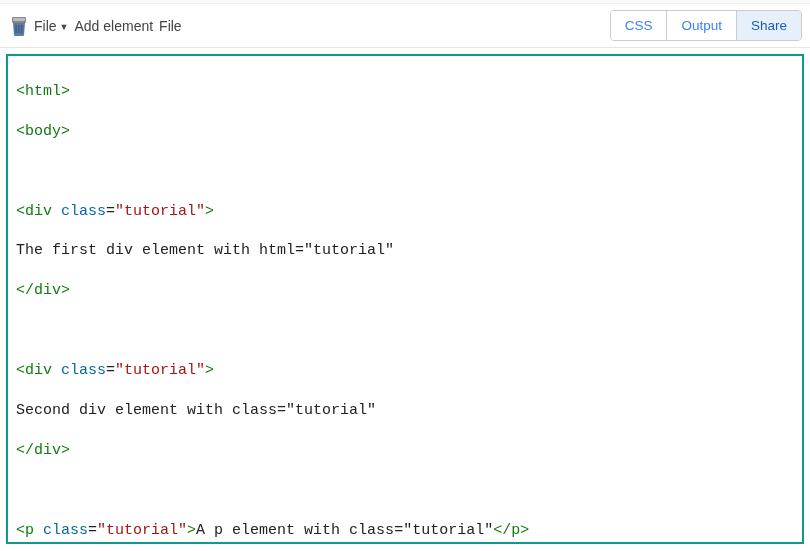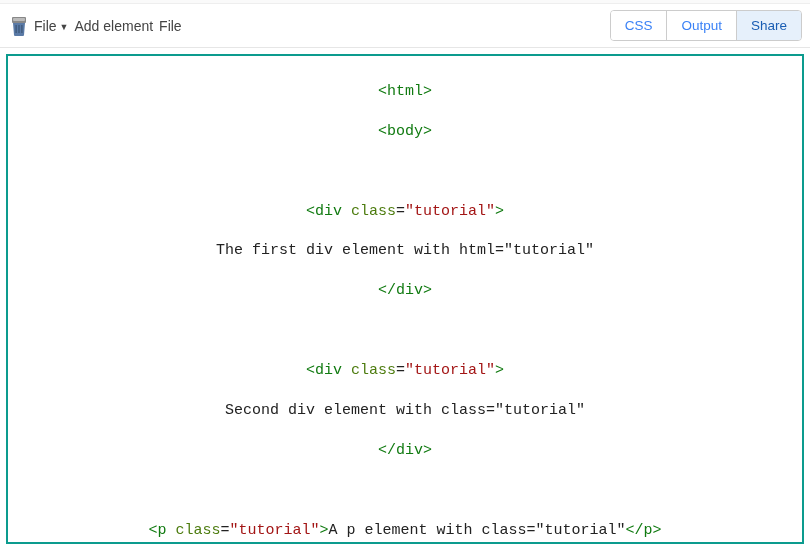--- a/index.html
+++ b/index.html
@@ -73,23 +73,23 @@
       border: 2px solid #0c9b8e;
       padding: 6px 8px 6px 8px;
       font-family: "Consolas", "Menlo", "Courier New", monospace;
       font-size: 15px;
       line-height: 1.33;
       white-space: pre;
       overflow: auto;
       color: #222;
       height: 490px;
     }
-    .cm-line { min-height: 1.33em; text-align: center; }
+    .cm-line { min-height: 1.33em; }
     .tag { color: #107a10; }           
-    .attr-name { color: #4d7c0f; }    
+    .attr-name { color: #0369a1; }    
     .string { color: #a31515; }
     .plain { color: #222; }
     .op { color: #222; }
   </style>
 </head>
 <body>
 
 <div class="top-strip"></div>
 
 <div class="toolbar">

